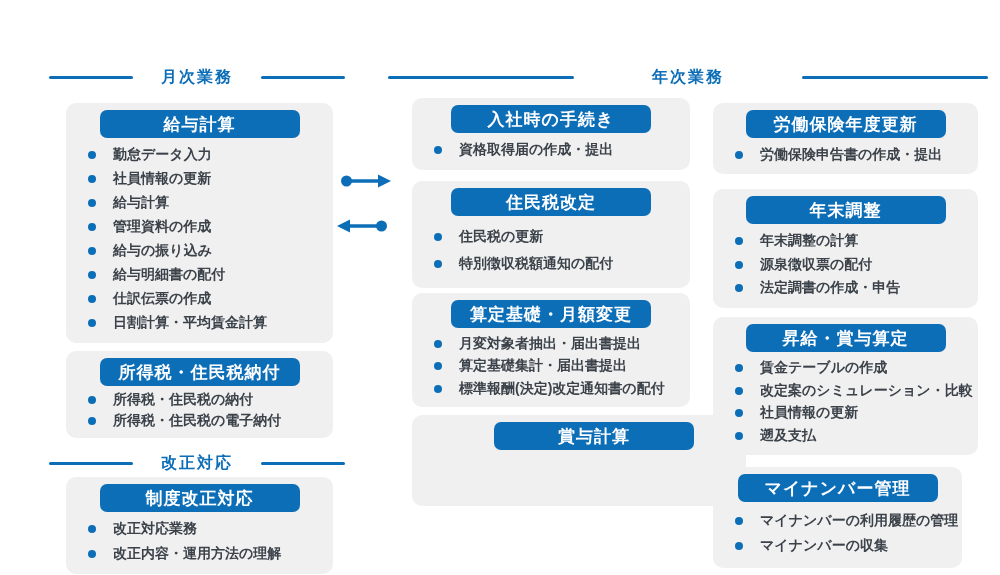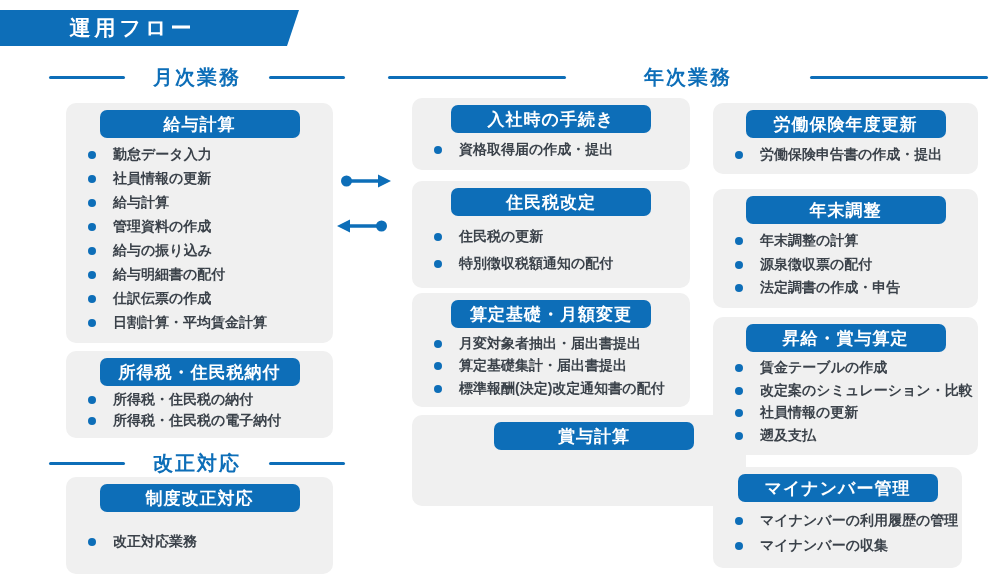--- a/index.html
+++ b/index.html
@@ -22,21 +22,21 @@
   }
   .banner span{
     color:var(--pill_text);font-size:21px;font-weight:bold;letter-spacing:4px;
     padding-right:34px;white-space:nowrap;
   }
 
   
   .sec{position:absolute;height:28px;display:flex;align-items:center;}
   .sec .hline{flex:1;height:3px;background:var(--accent);border-radius:2px;}
   .sec .sec-title{
-    color:var(--accent);font-size:20px;font-weight:bold;letter-spacing:2px;
+    color:var(--accent);font-size:16px;font-weight:bold;letter-spacing:2px;
     white-space:nowrap;
   }
   .sec.narrow .sec-title{margin:0 28px;}
   .sec.wide .sec-title{margin:0 78px;}
 
   
   .card{
     position:absolute;background:var(--card_bg);border-radius:10px;
     display:flex;flex-direction:column;padding:7px 10px 5px;
   }
@@ -59,23 +59,20 @@
   .item-label{color:var(--text);font-size:14px;font-weight:bold;}
 
   
   .arrow{position:absolute;color:var(--accent);}
 </style>
 </head>
 <body>
 
 <div class="stage">
 
-  <div class="banner">
-    <span>運用フロー</span>
-  </div>
 
   <div class="sec narrow" style="left:49px;top:63px;width:296px;">
     <span class="hline"></span>
     <span class="sec-title">月次業務</span>
     <span class="hline"></span>
   </div>
   <div class="sec wide" style="left:388px;top:63px;width:600px;">
     <span class="hline"></span>
     <span class="sec-title">年次業務</span>
     <span class="hline"></span>
@@ -137,20 +134,24 @@
         </li>
     </ul>
   </div>
 
   <div class="card" style="left:66px;top:477px;width:267px;height:97px;">
     <div class="pill">制度改正対応</div>
     <ul class="items">
       <li>
           <span class="dot"></span>
           <span class="item-label">改正対応業務</span>
+        </li>
+      <li>
+          <span class="dot"></span>
+          <span class="item-label">改正内容・運用方法の理解</span>
         </li>
     </ul>
   </div>
 
   <svg class="arrow" style="left:340px;top:173px;" width="52" height="16" viewBox="0 0 52 16">
     <circle cx="6.5" cy="8" r="5.5" fill="currentColor"></circle>
     <line x1="6" y1="8" x2="40" y2="8" stroke="currentColor" stroke-width="3.5"></line>
     <polygon points="38,1.5 51,8 38,14.5" fill="currentColor"></polygon>
   </svg>
   <svg class="arrow" style="left:336px;top:218px;" width="52" height="16" viewBox="0 0 52 16">

